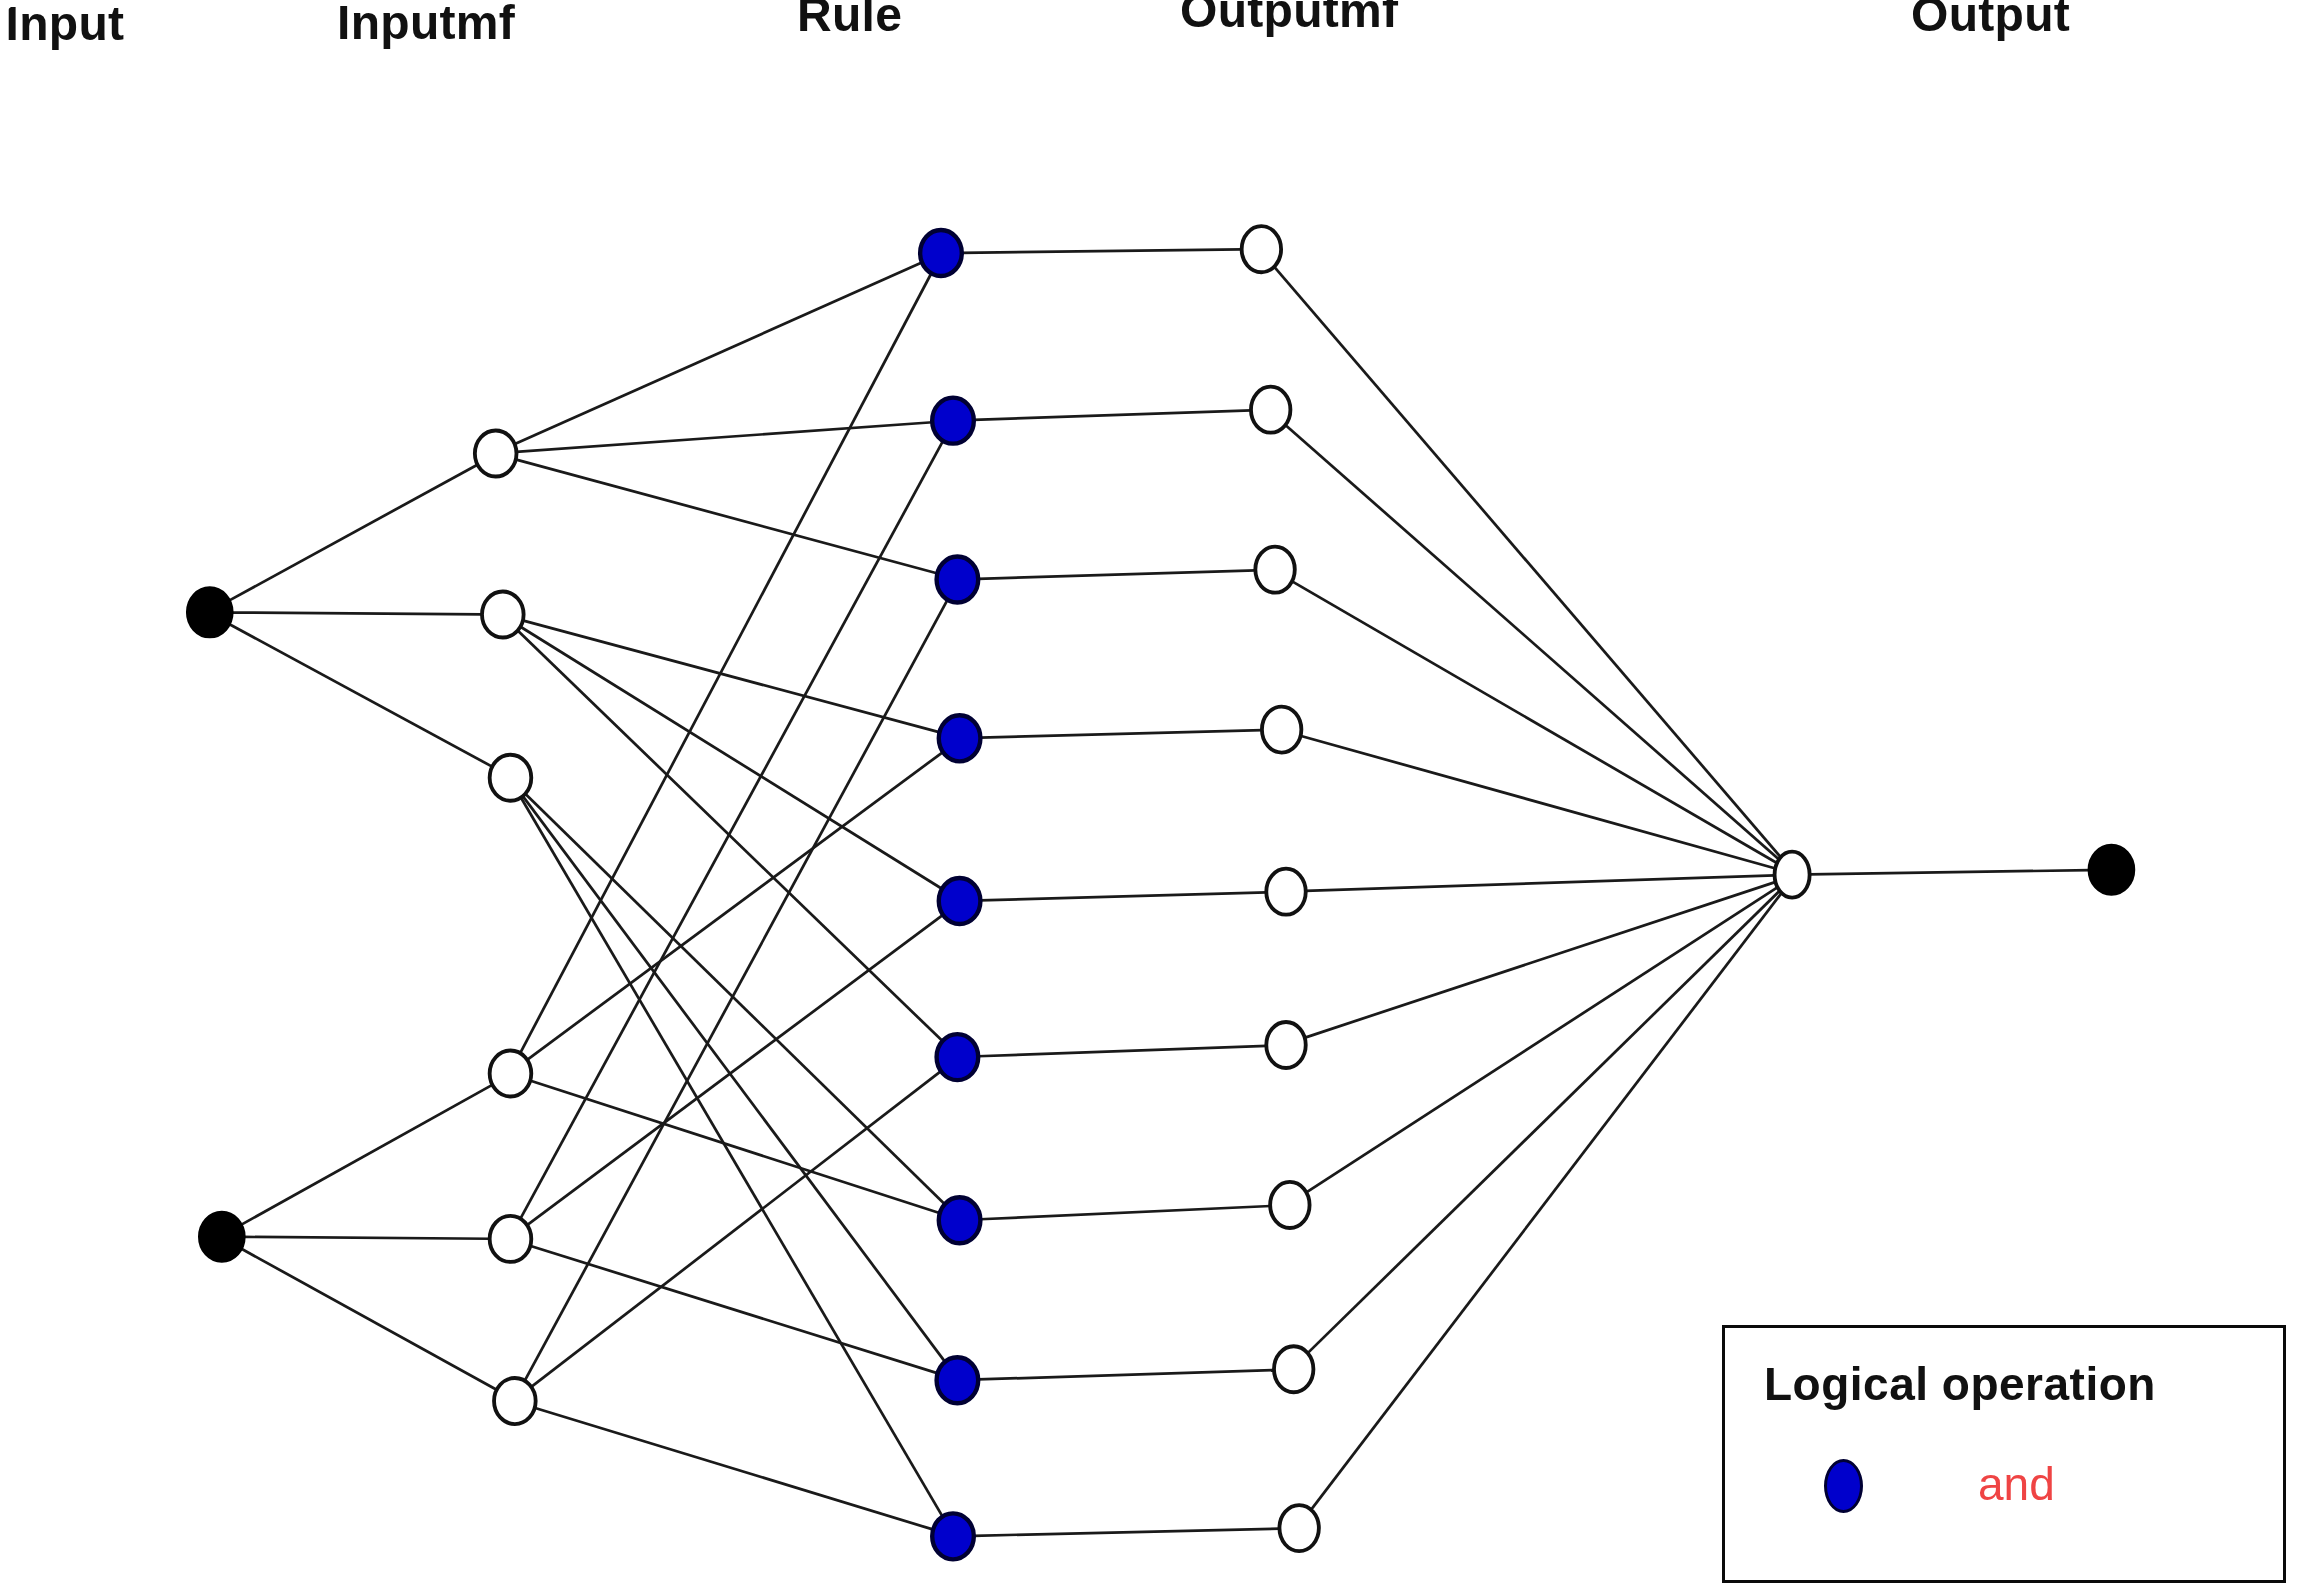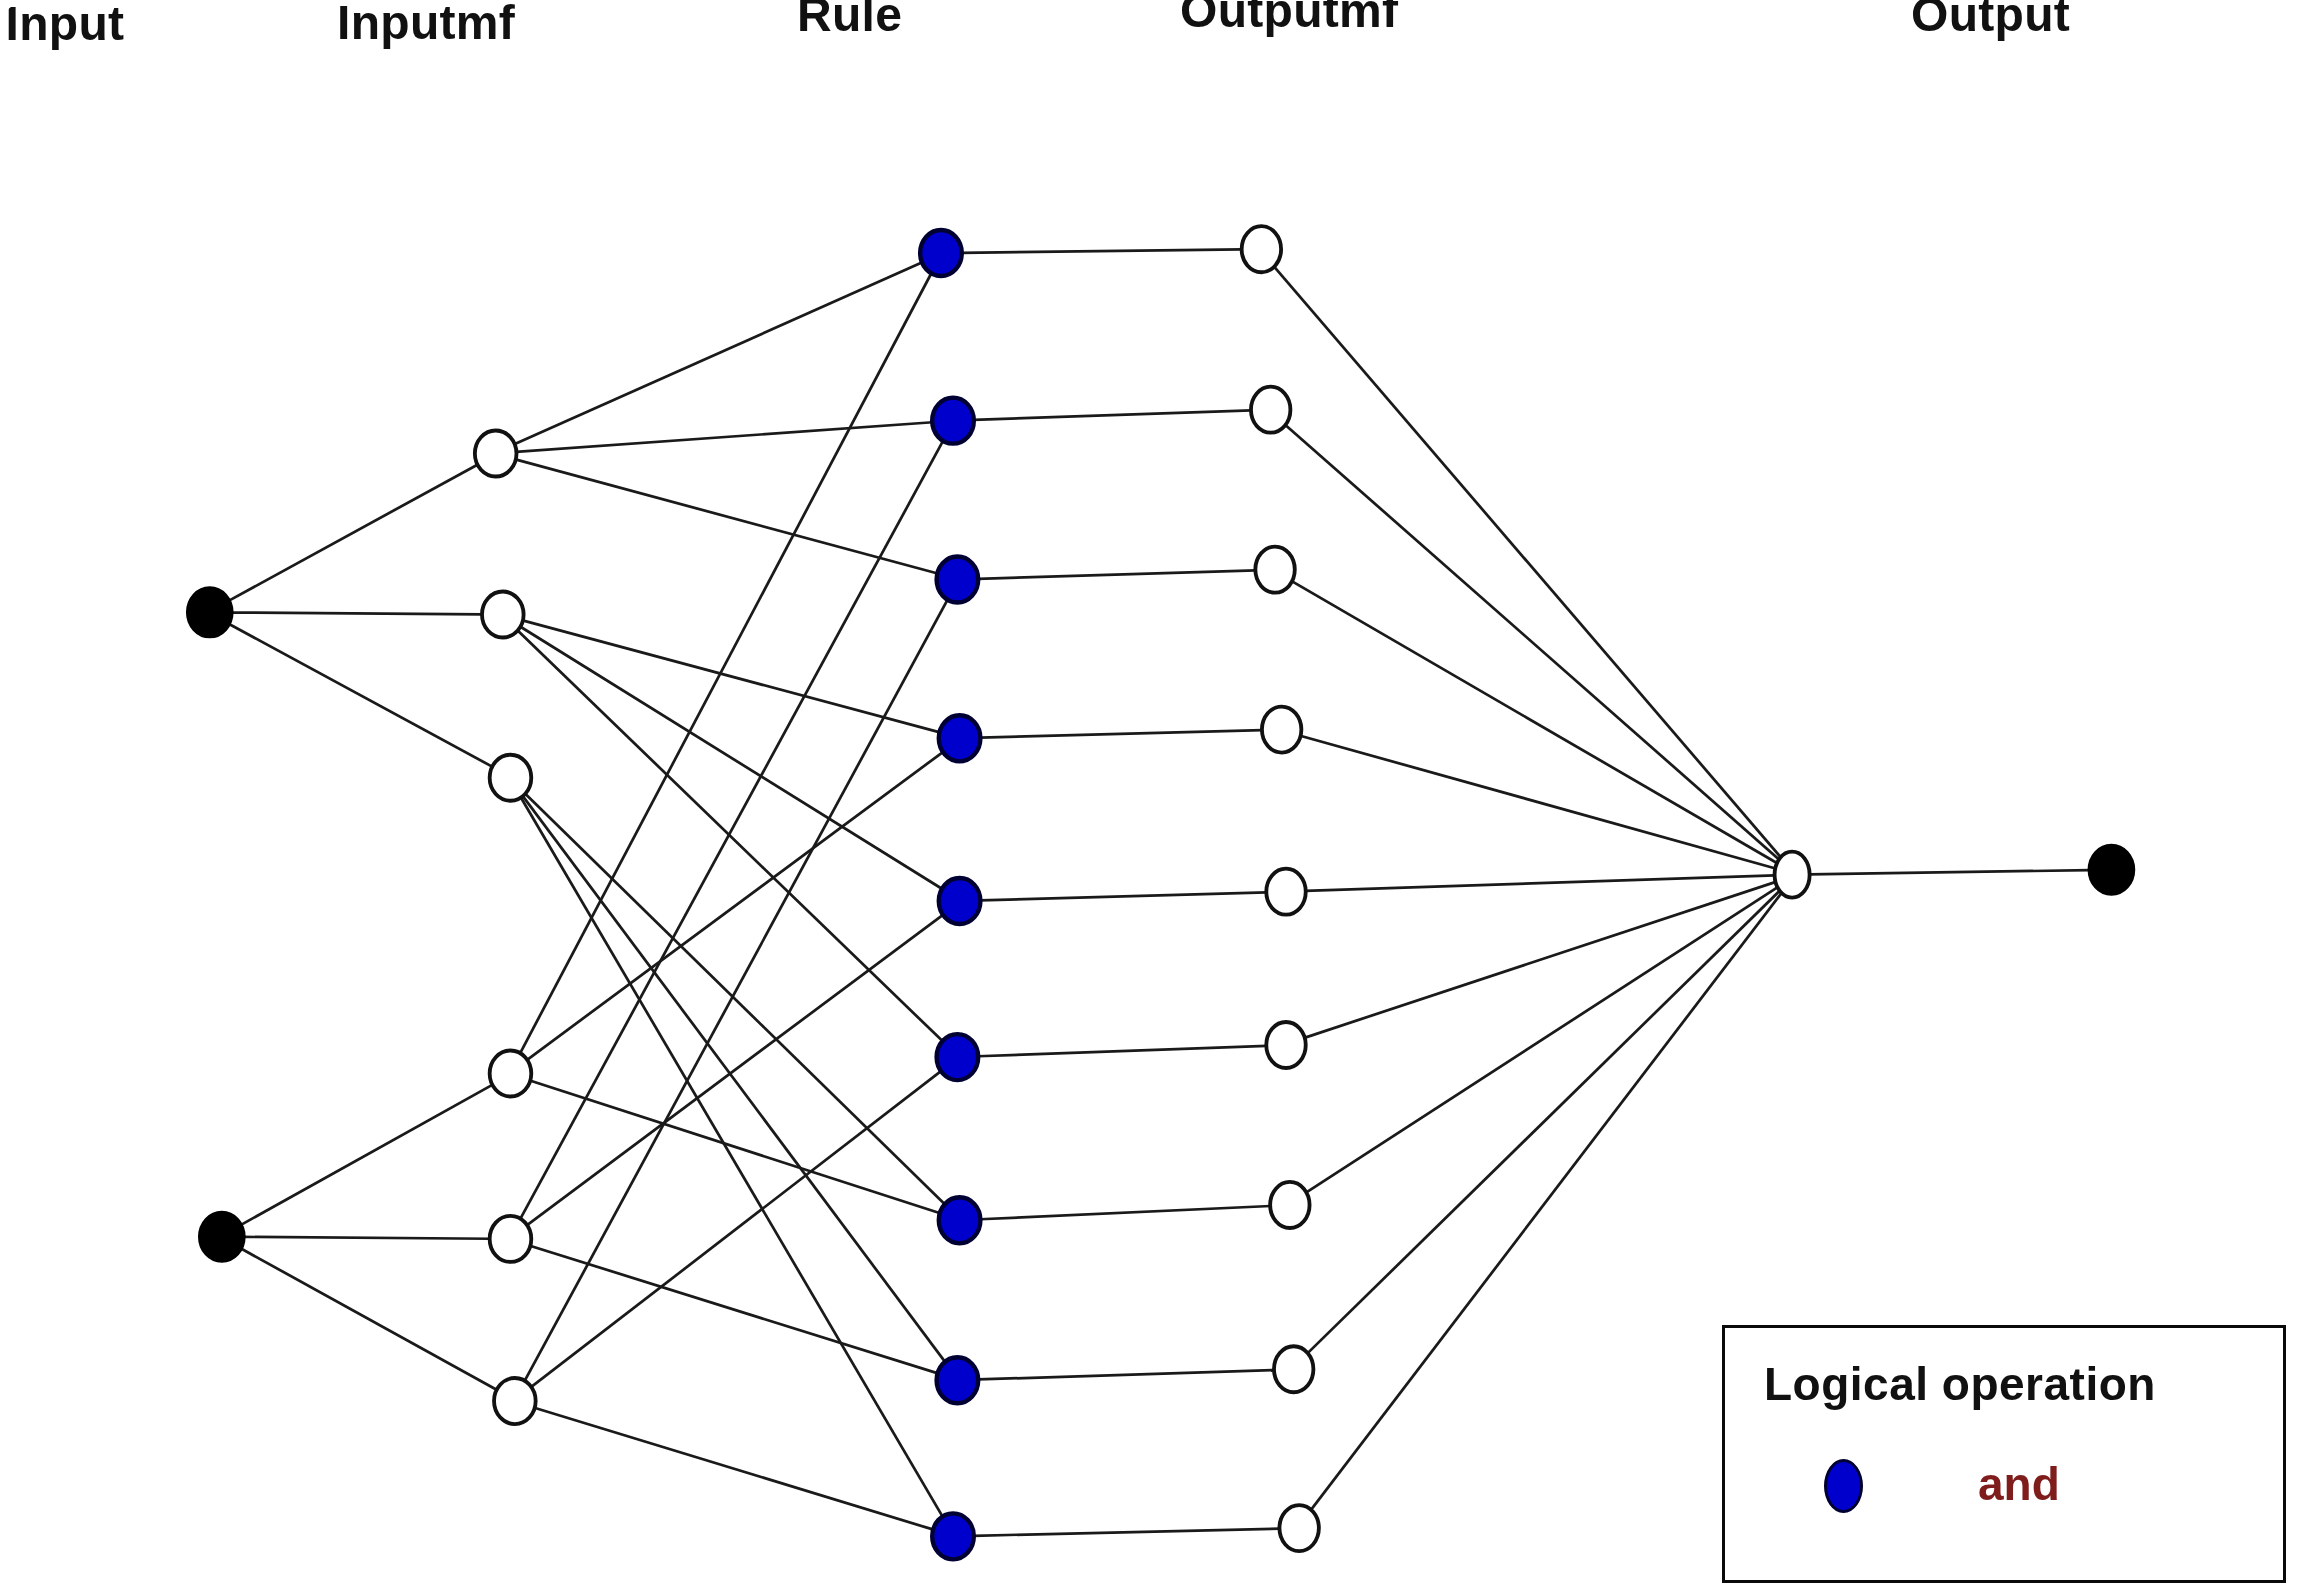--- a/index.html
+++ b/index.html
@@ -72,23 +72,23 @@
     border-radius: 50%;
     background: #0000CC;
     border: 3.3px solid #000033;
     box-sizing: border-box;
   }
   .legend-label {
     position: absolute;
     left: 214px;
     top: 10px;
     font-family: "Liberation Sans", sans-serif;
-    font-weight: 700;
+    font-weight: 400;
     font-size: 46px;
-    color: #7f1d1d;
+    color: #ef4444;
     white-space: nowrap;
   }
 </style>
 </head>
 <body>
 
 <div id="stage">
 
   <div class="col-label" style="left:5.5px; top:-4.4px;">Input</div>
   <div class="col-label" style="left:337px; top:-5.5px;">Inputmf</div>

